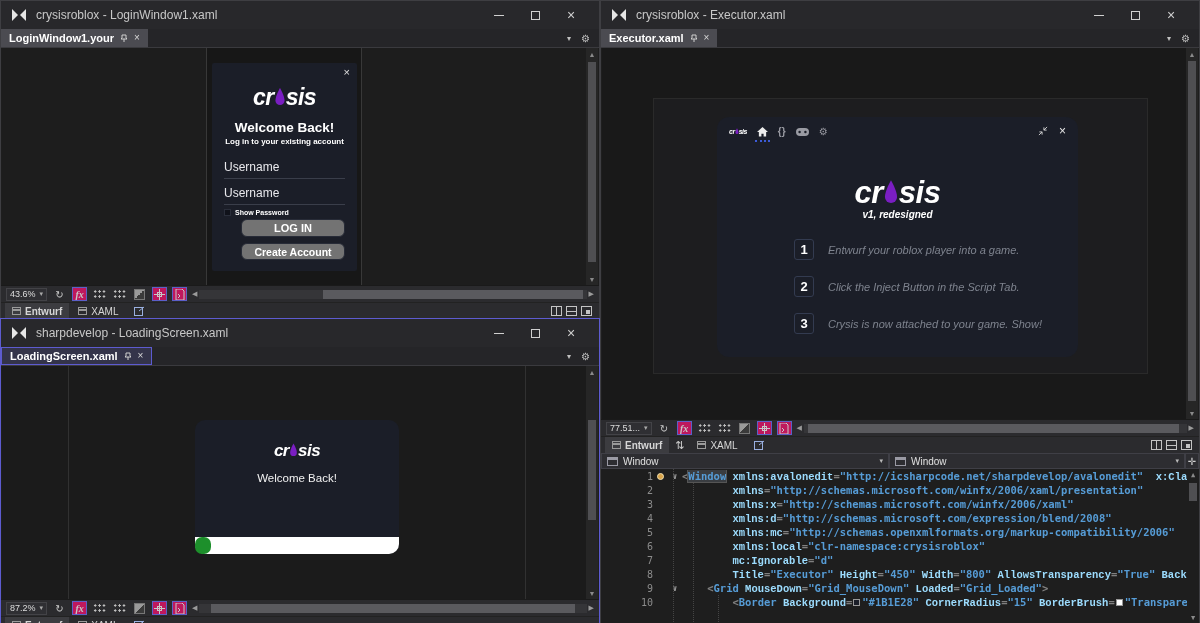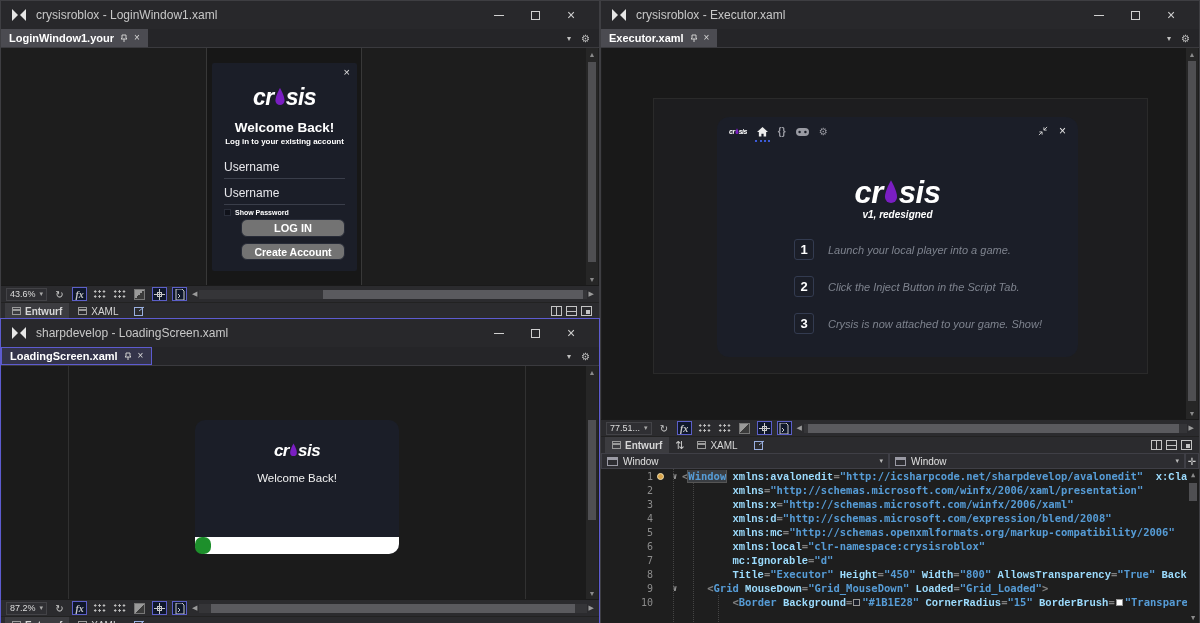--- a/index.html
+++ b/index.html
@@ -35,21 +35,21 @@
   .vscroll .sarr { height:12px; font-size:7px; color:#8a8a8a; display:flex; align-items:center; }
   .vscroll .vtrack { flex:1; width:8px; position:relative; }
   .vscroll .vthumb { position:absolute; left:0; width:8px; background:#4f4f52; }
   
   .zoombar { position:absolute; left:0; right:0; height:17px; background:#2b2b2e;
     display:flex; align-items:center; gap:5px; padding:0 5px; border-top:1px solid #1a1a1a; }
   .zoom-combo { display:flex; align-items:center; height:13px; border:1px solid #434347;
     background:#2f2f33; font-size:9px; color:#ddd; padding:0 3px; gap:4px; }
   .zoom-combo .caret { font-size:7px; color:#aaa; }
   .tbtn { height:14px; min-width:15px; display:flex; align-items:center; justify-content:center; color:#c8c8c8; font-size:10px; }
-  .tbtn.boxed { border:1px solid #5c5fc8; background:#0f172a; }
+  .tbtn.boxed { border:1px solid #5c5fc8; background:#be185d; }
   .fx { font-style:italic; font-weight:bold; font-size:10px; font-family:"Liberation Serif",serif; }
   .dotgrid { width:13px; height:10px;
     background-image:radial-gradient(circle,#c0c0c0 1px,transparent 1.3px);
     background-size:4.4px 5px; }
   .snapic { width:11px; height:11px; border:1px solid #777;
     background:linear-gradient(135deg,#9a9a9a 50%,#3a3a3a 50%); }
   .hscroll { flex:1; display:flex; align-items:center; gap:2px; height:13px; }
   .harr { font-size:7px; color:#9a9a9a; }
   .htrack { flex:1; height:9px; background:#353538; position:relative; }
   .hthumb { position:absolute; top:0; height:9px; background:#5a5a5e; }
@@ -313,21 +313,21 @@
           <svg width="16" height="28" viewBox="0 0 100 170">
               <path d="M50 5 C50 5 12 70 12 110 a38 38 0 0 0 76 0 C88 70 50 5 50 5 Z" fill="#7a1ec2"></path>
             </svg>
           <span>sis</span>
         </span>
         <div style="color:#fff;font-style:italic;font-weight:bold;font-size:10px;width:120px;margin:1px auto 0;text-align:center;">v1, redesigned</div>
       </div>
       <div id="exec-steps">
           <div class="step" style="top: 122px;">
             <span class="step-num">1</span>
-            <span class="step-text">Launch your local player into a game.</span>
+            <span class="step-text">Entwurf your roblox player into a game.</span>
           </div>
           <div class="step" style="top: 159px;">
             <span class="step-num">2</span>
             <span class="step-text">Click the Inject Button in the Script Tab.</span>
           </div>
           <div class="step" style="top: 196px;">
             <span class="step-num">3</span>
             <span class="step-text">Crysis is now attached to your game. Show!</span>
           </div>
         </div>

